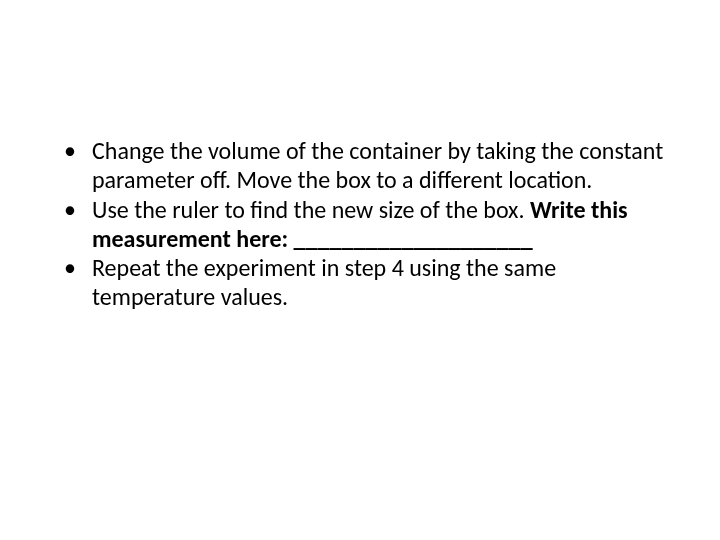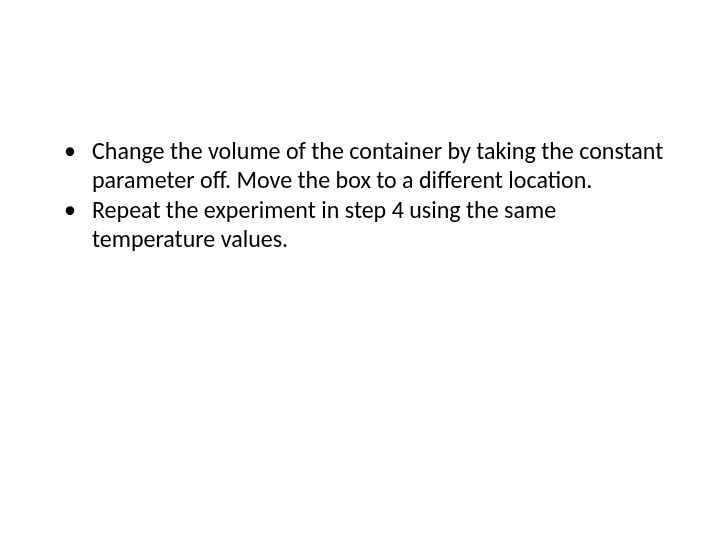--- a/index.html
+++ b/index.html
@@ -48,16 +48,17 @@
     font-weight: 700;
   }
 </style>
 </head>
 <body>
 
 <div class="slide">
   <div class="content">
     <ul class="bullets">
       <li><span>Change the volume of the container by taking the constant parameter off. Move the box to a different location.</span></li>
+      <li><span>Use the ruler to find the new size of the box. </span><span class="bold">Write this measurement here: ____________________</span></li>
       <li><span>Repeat the experiment in step 4 using the same temperature values.</span></li>
     </ul>
   </div>
 </div>
 
 </body></html>

